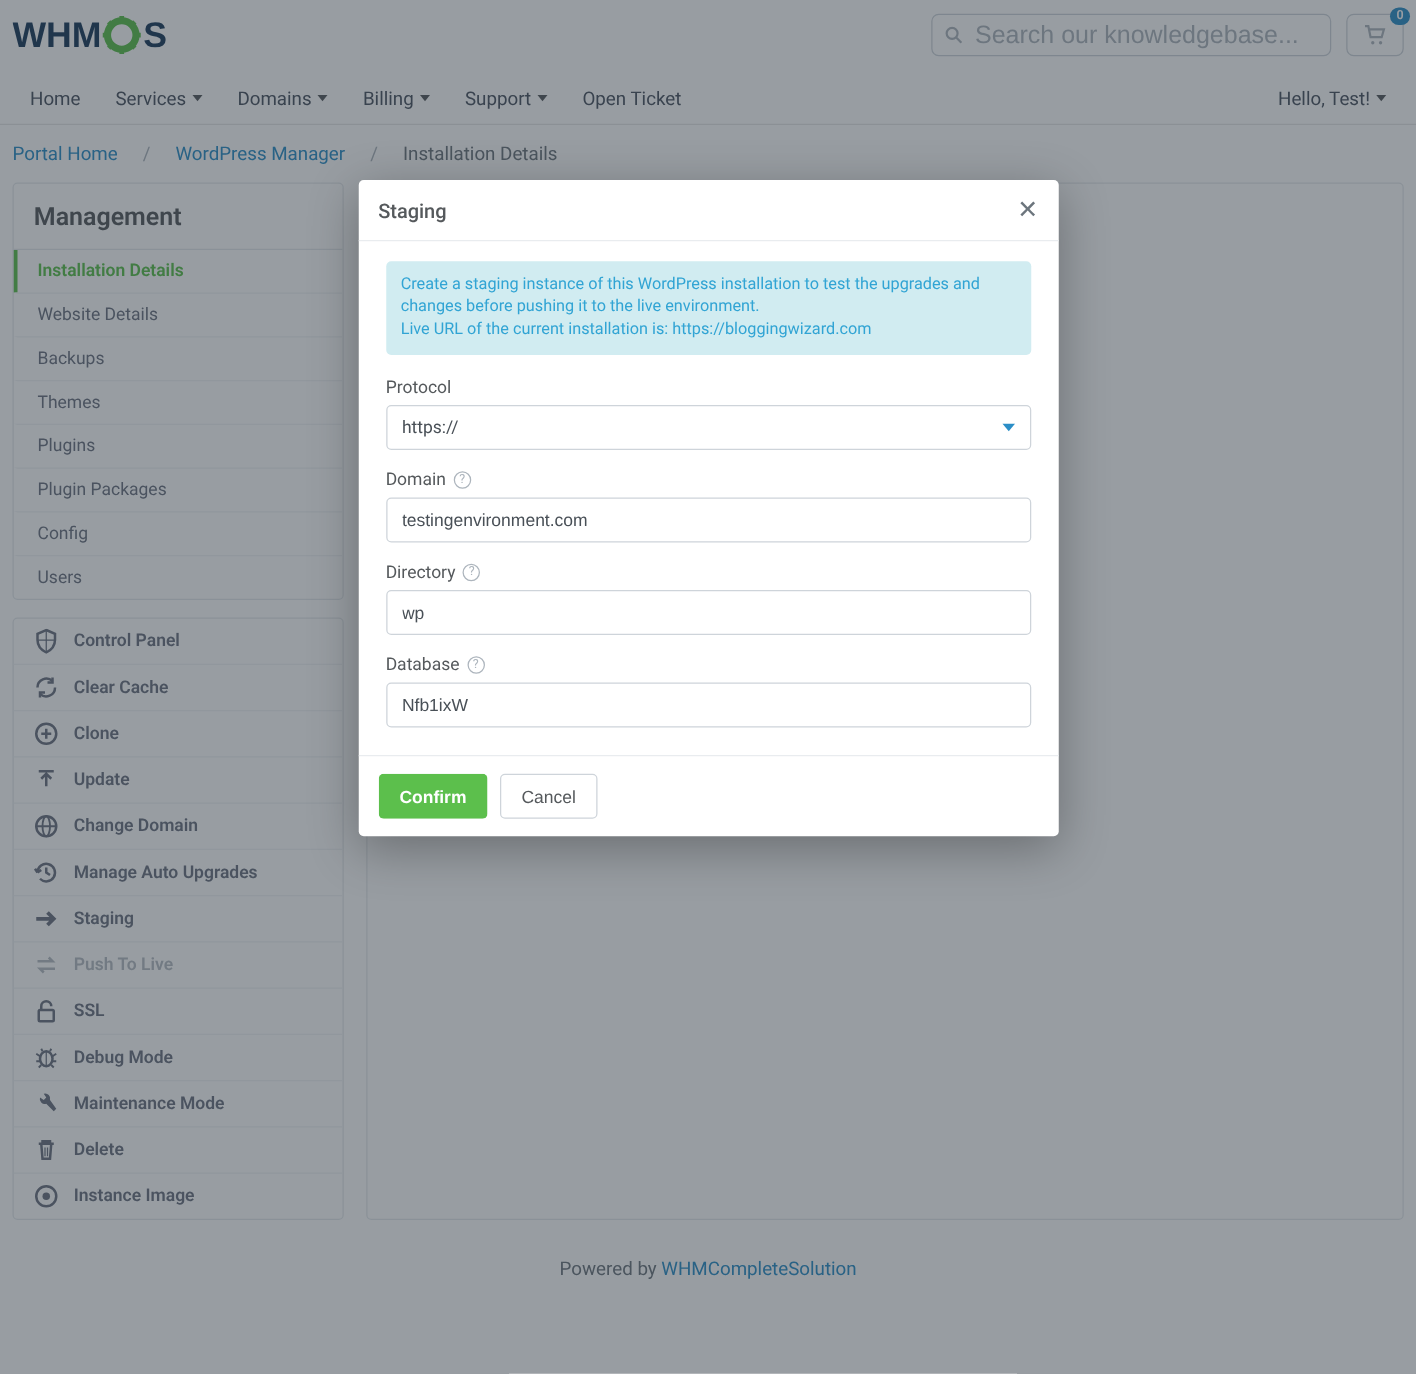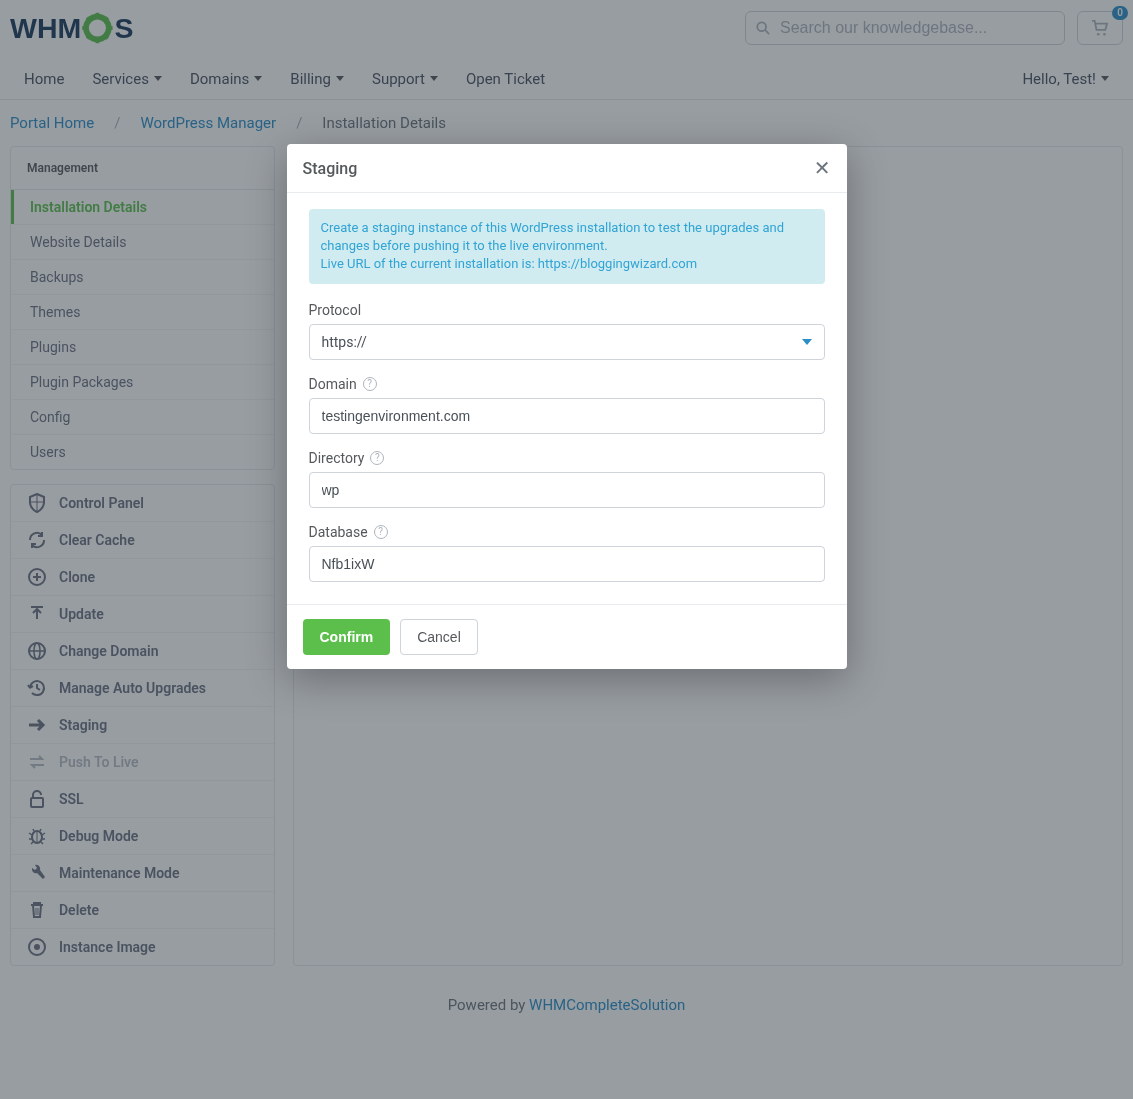--- a/index.html
+++ b/index.html
@@ -21,21 +21,21 @@
   .logo { display: flex; align-items: center; }
   .logo-svg { height: 40px; }
   .search-wrap { display: flex; align-items: center; gap: 12px; }
   .search-box {
     display: flex; align-items: center;
     border: 1px solid #ced4da; border-radius: 6px;
     width: 320px; height: 34px; padding: 0 10px;
     background: #fff;
   }
   .search-box input {
-    border: none; outline: none; flex: 1; font-size: 16px; color: #6c757d;
+    border: none; outline: none; flex: 1; font-size: 20px; color: #6c757d;
     background: transparent;
   }
   .search-box input::placeholder { color: #adb5bd; }
   .cart-btn {
     width: 46px; height: 34px; border: 1px solid #ced4da; border-radius: 6px;
     display: flex; align-items: center; justify-content: center; position: relative;
     background: #fff;
   }
   .cart-badge {
     position: absolute; top: -6px; right: -6px;
@@ -61,21 +61,21 @@
     display: flex; align-items: center; gap: 20px;
   }
   .breadcrumb a { color: #2b8ec7; text-decoration: none; }
   .breadcrumb .sep { color: #adb5bd; }
   .content-row { display: flex; gap: 18px; padding: 0 10px; }
   .sidebar { width: 265px; display: flex; flex-direction: column; gap: 14px; }
   .card {
     border: 1px solid #e5e9ec; border-radius: 4px; background: #fff;
   }
   .card-header {
-    padding: 14px 16px; font-size: 12px; font-weight: 600; color: #55595c;
+    padding: 14px 16px; font-size: 20px; font-weight: 600; color: #55595c;
     border-bottom: 1px solid #e5e9ec;
   }
   .menu-item {
     padding: 9px 16px; font-size: 14px; color: #6b7280; cursor: pointer;
     border-left: 3px solid transparent;
     border-top: 1px solid #f1f3f5;
   }
   .menu-item:first-of-type { border-top: none; }
   .menu-item.active { color: #5bc04c; font-weight: 600; border-left-color: #5bc04c; }
   .action-item {

